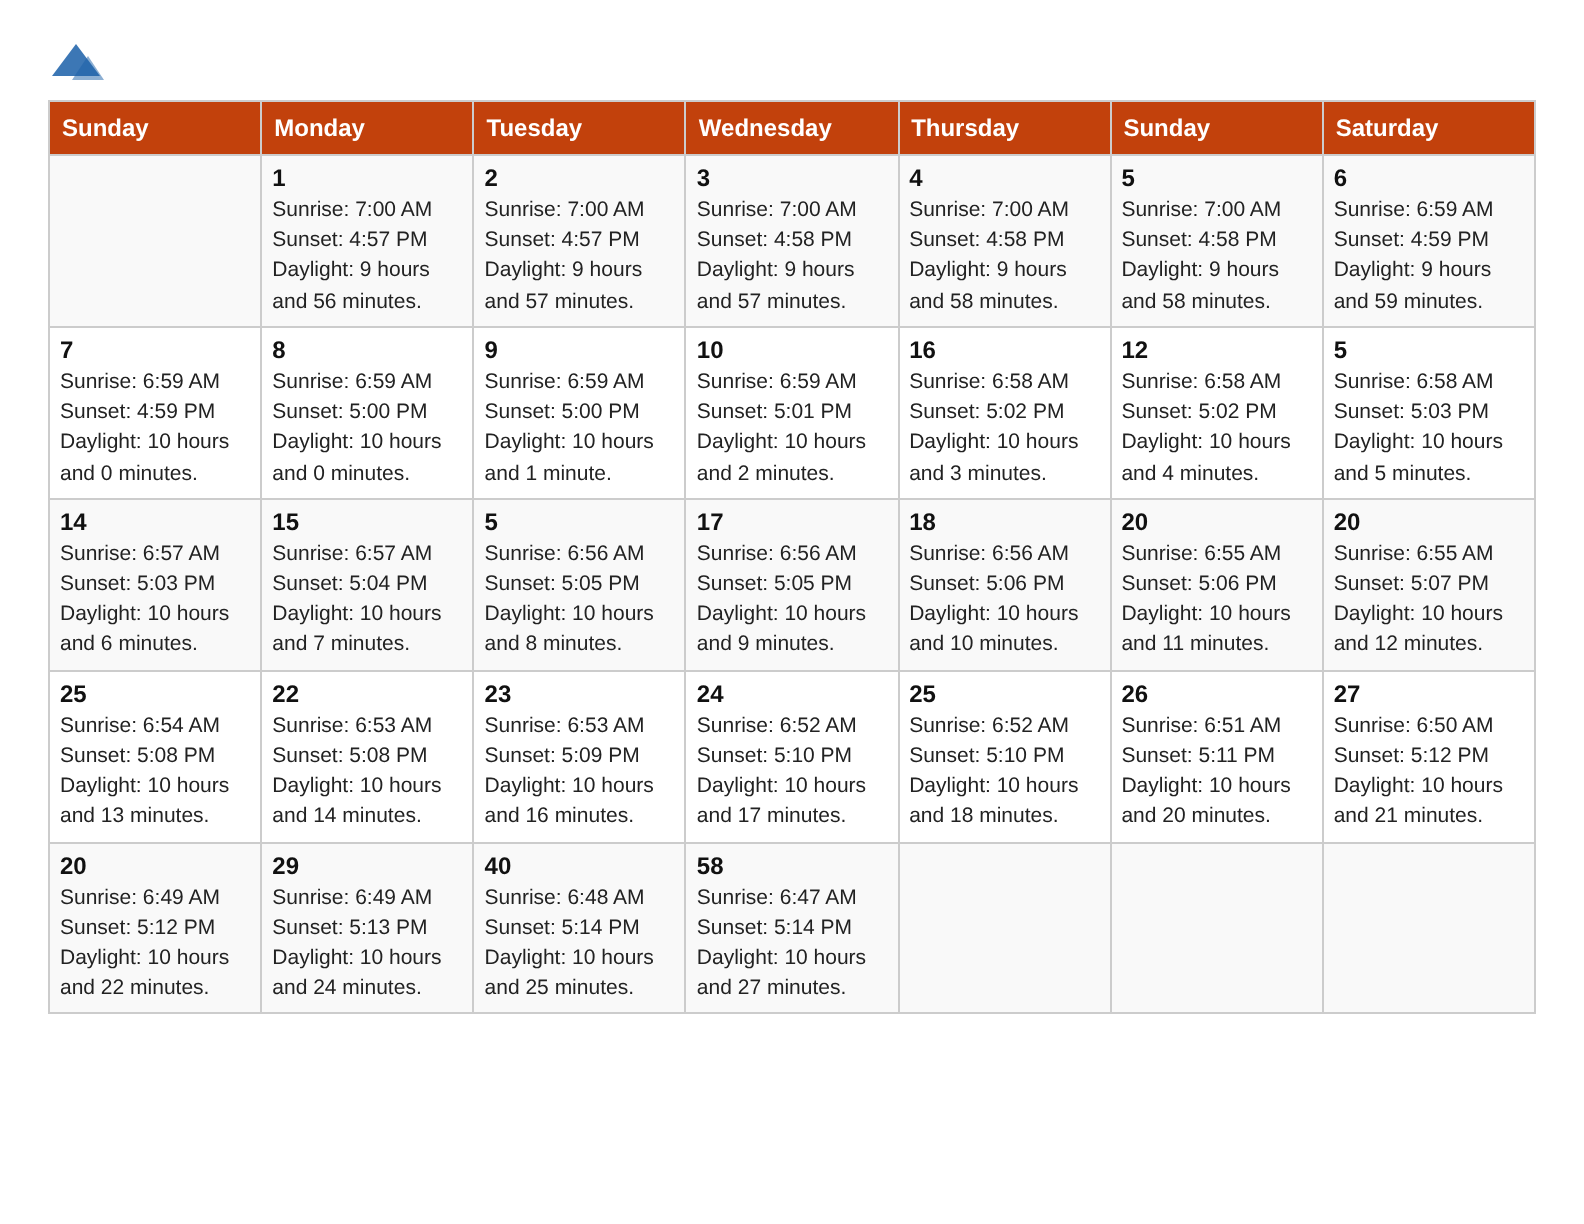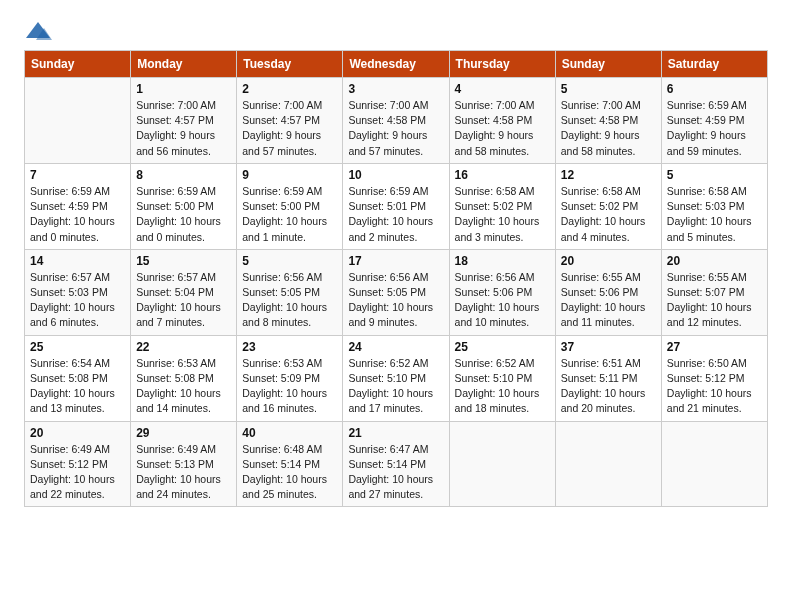--- a/index.html
+++ b/index.html
@@ -223,21 +223,21 @@
         </td>
         <td>
           <span class="day-num">24</span>
           <div class="day-info">Sunrise: 6:52 AM<br>Sunset: 5:10 PM<br>Daylight: 10 hours and 17 minutes.</div>
         </td>
         <td>
           <span class="day-num">25</span>
           <div class="day-info">Sunrise: 6:52 AM<br>Sunset: 5:10 PM<br>Daylight: 10 hours and 18 minutes.</div>
         </td>
         <td>
-          <span class="day-num">37</span>
+          <span class="day-num">26</span>
           <div class="day-info">Sunrise: 6:51 AM<br>Sunset: 5:11 PM<br>Daylight: 10 hours and 20 minutes.</div>
         </td>
         <td>
           <span class="day-num">27</span>
           <div class="day-info">Sunrise: 6:50 AM<br>Sunset: 5:12 PM<br>Daylight: 10 hours and 21 minutes.</div>
         </td>
       </tr>
       <tr>
         <td>
           <span class="day-num">20</span>
@@ -245,21 +245,21 @@
         </td>
         <td>
           <span class="day-num">29</span>
           <div class="day-info">Sunrise: 6:49 AM<br>Sunset: 5:13 PM<br>Daylight: 10 hours and 24 minutes.</div>
         </td>
         <td>
           <span class="day-num">40</span>
           <div class="day-info">Sunrise: 6:48 AM<br>Sunset: 5:14 PM<br>Daylight: 10 hours and 25 minutes.</div>
         </td>
         <td>
-          <span class="day-num">21</span>
+          <span class="day-num">58</span>
           <div class="day-info">Sunrise: 6:47 AM<br>Sunset: 5:14 PM<br>Daylight: 10 hours and 27 minutes.</div>
         </td>
         <td class="empty-cell"></td>
         <td class="empty-cell"></td>
         <td class="empty-cell"></td>
       </tr>
     </tbody>
 </table>
 
 </body></html>

